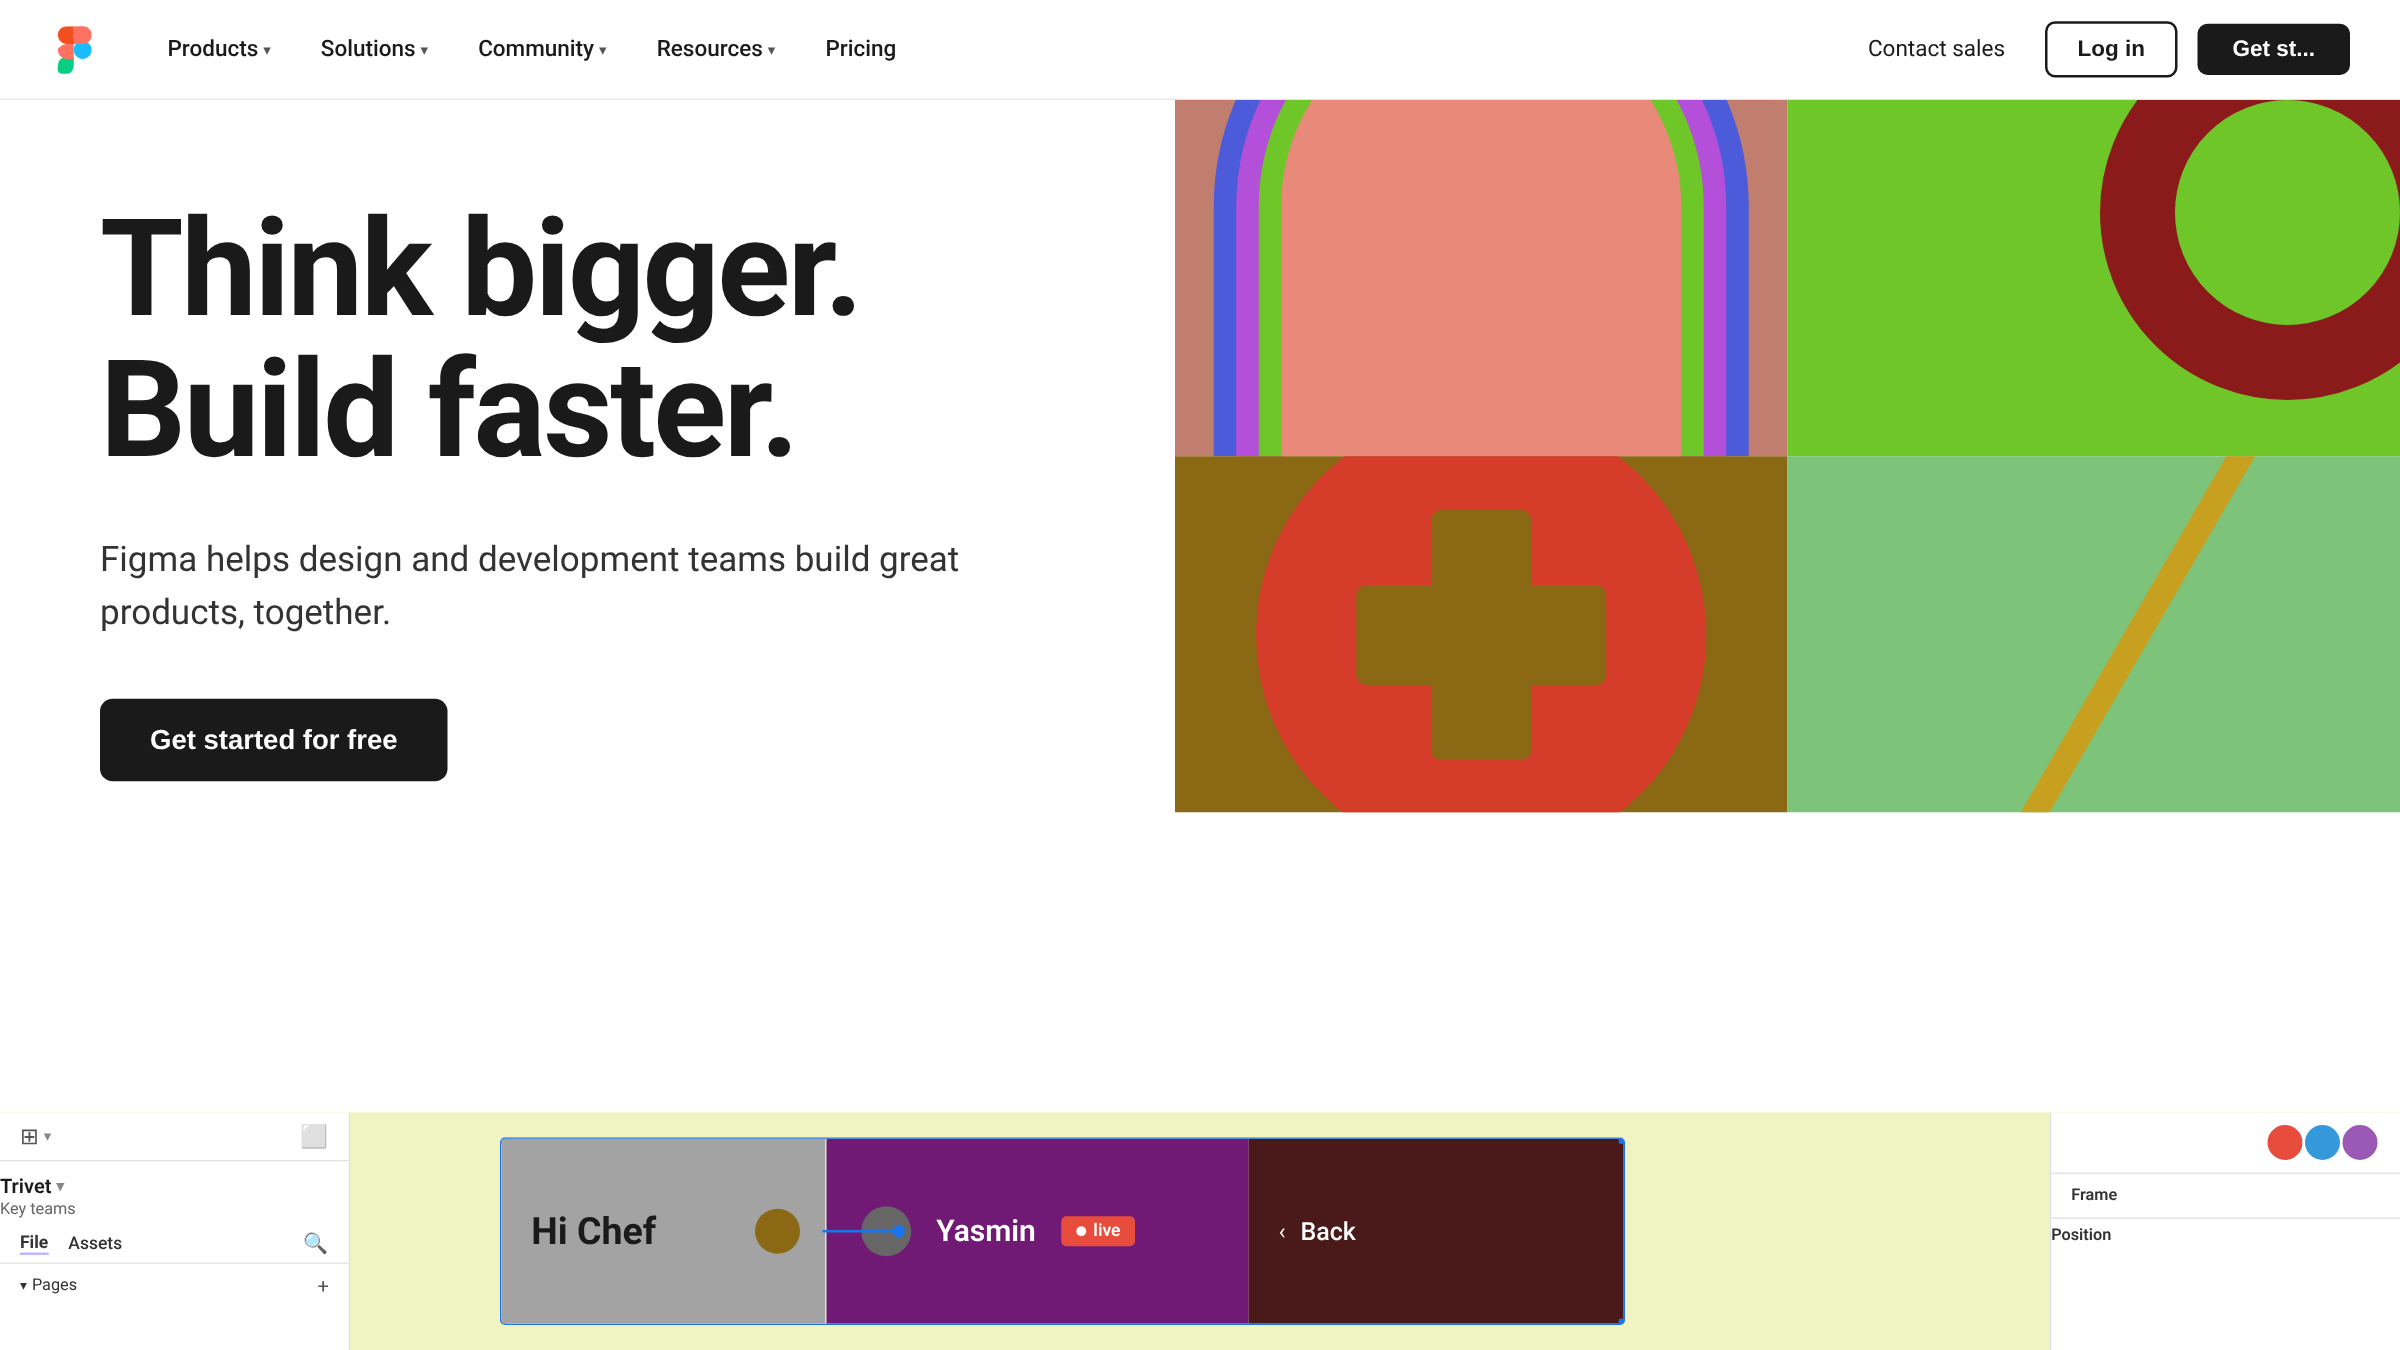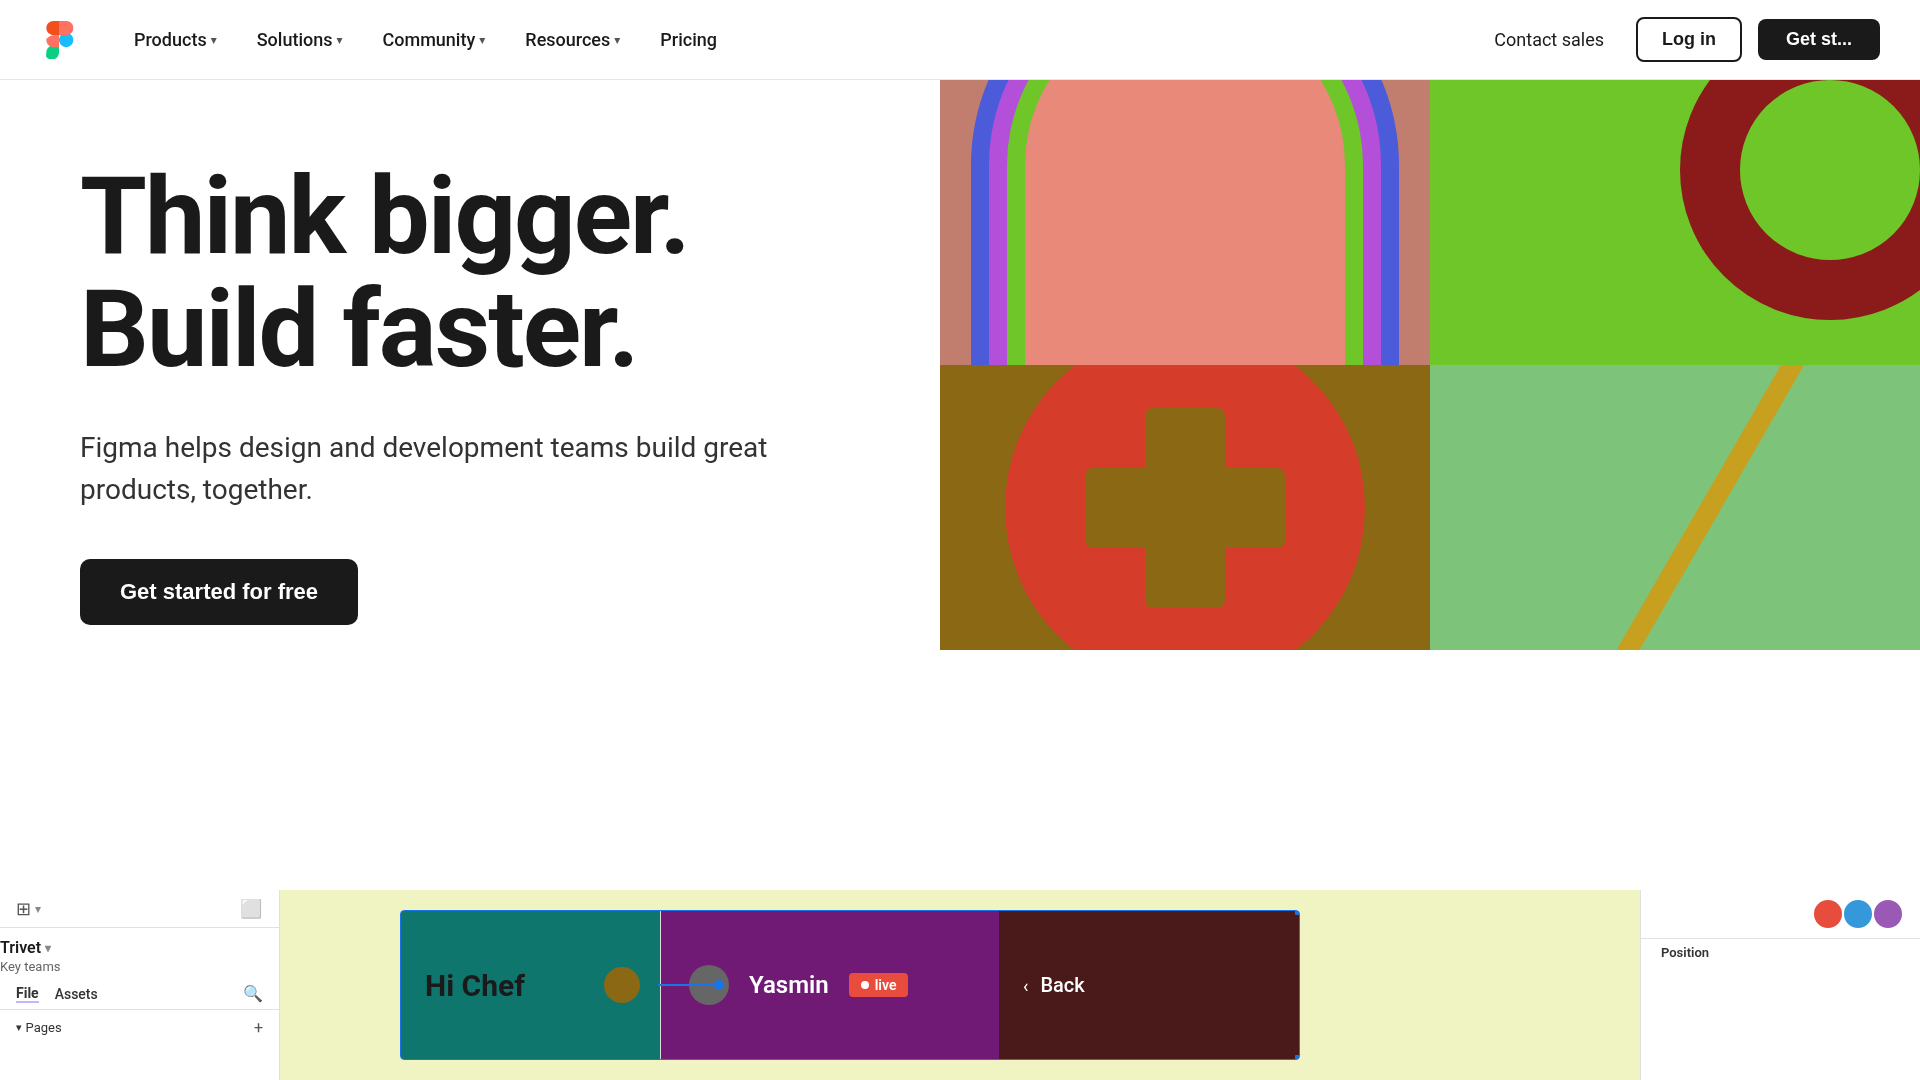--- a/index.html
+++ b/index.html
@@ -383,21 +383,21 @@
       top: 20px;
       width: 900px;
       height: 150px;
       border: 1.5px solid #1a73e8;
       border-radius: 4px;
       display: flex;
       overflow: hidden;
     }
 
     .frame-section-1 {
-      background: #0f766e;
+      background: #a3a3a3;
       width: 260px;
       display: flex;
       align-items: center;
       justify-content: flex-start;
       padding: 0 24px;
       font-size: 30px;
       font-weight: 700;
       color: #1a1a1a;
       border-right: 1px solid #ddd;
       position: relative;
@@ -548,21 +548,21 @@
       font-weight: 600;
       display: flex;
       justify-content: space-between;
       align-items: center;
     }
 
     .right-panel-row {
       display: flex;
       justify-content: space-between;
       align-items: center;
-      padding: 6px 20px;
+      padding: 6px 0;
     }
 
     .av1, .av2, .av3 {
       width: 32px;
       height: 32px;
       border-radius: 50%;
       border: 2px solid #fff;
       margin-left: -6px;
     }
 
@@ -711,17 +711,22 @@
   </div>
 
   <div class="figma-right-panel">
     <div class="right-panel-tabs">
       <div style="margin-left:auto;display:flex;align-items:center;gap:4px;padding:8px 0;">
         <div class="av1" style="margin-left:0;"></div>
         <div class="av2"></div>
         <div class="av3"></div>
       </div>
     </div>
+    <div class="right-panel-section">
+      <div class="right-panel-label">
+        <span>Frame</span>
+      </div>
+    </div>
     <div class="right-panel-row">
       <span class="right-panel-label">Position</span>
     </div>
   </div>
 </div>
 
 </body></html>

